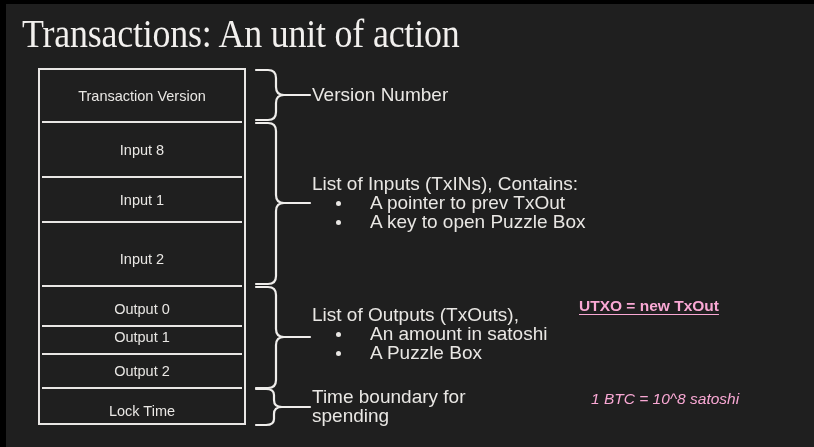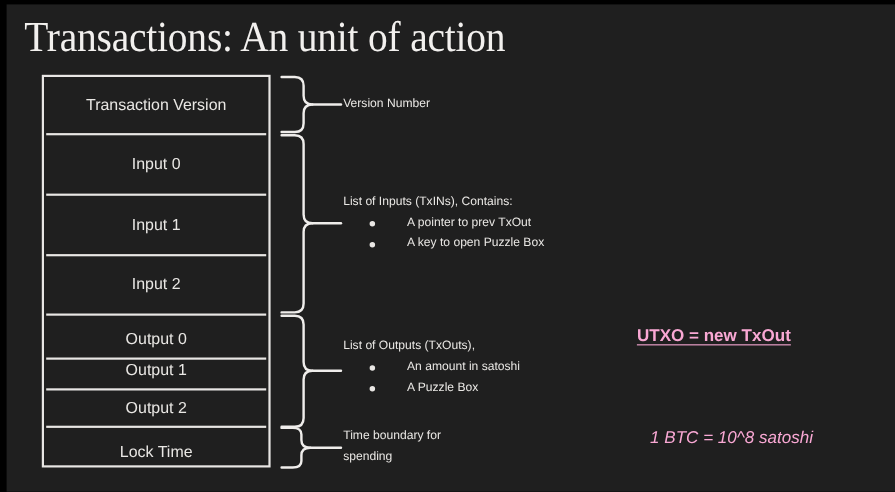--- a/index.html
+++ b/index.html
@@ -67,21 +67,21 @@
   .brace {
     position: absolute;
     color: #efedeb;
   }
   .brace svg { display: block; }
 
   
   .annot {
     position: absolute;
     color: #e9e7e4;
-    font-size: 11px;
+    font-size: 19px;
     line-height: 19px;
   }
   .annot .head { white-space: nowrap; }
   .annot ul {
     margin: 0;
     padding: 0;
     list-style: none;
   }
   .annot li {
     position: relative;
@@ -118,24 +118,24 @@
 
   <div class="slide-title">Transactions: An unit of action</div>
 
   <div class="tx-table">
 
     <div class="tx-row" style="top:0px;   height:53px;">
       <span>Transaction Version</span>
     </div>
 
     <div class="tx-row" style="top:53px;  height:55px;">
-      <span>Input 0</span>
-    </div>
-
-    <div class="tx-row" style="top:108px; height:55px;justify-content:center;">
+      <span>Input 8</span>
+    </div>
+
+    <div class="tx-row" style="top:108px; height:45px;justify-content:center;">
       <span>Input 1</span>
     </div>
 
     <div class="tx-row" style="top:163px; height:54px;">
       <span>Input 2</span>
     </div>
 
     <div class="tx-row" style="top:223px; height:34px;">
       <span>Output 0</span>
     </div>

